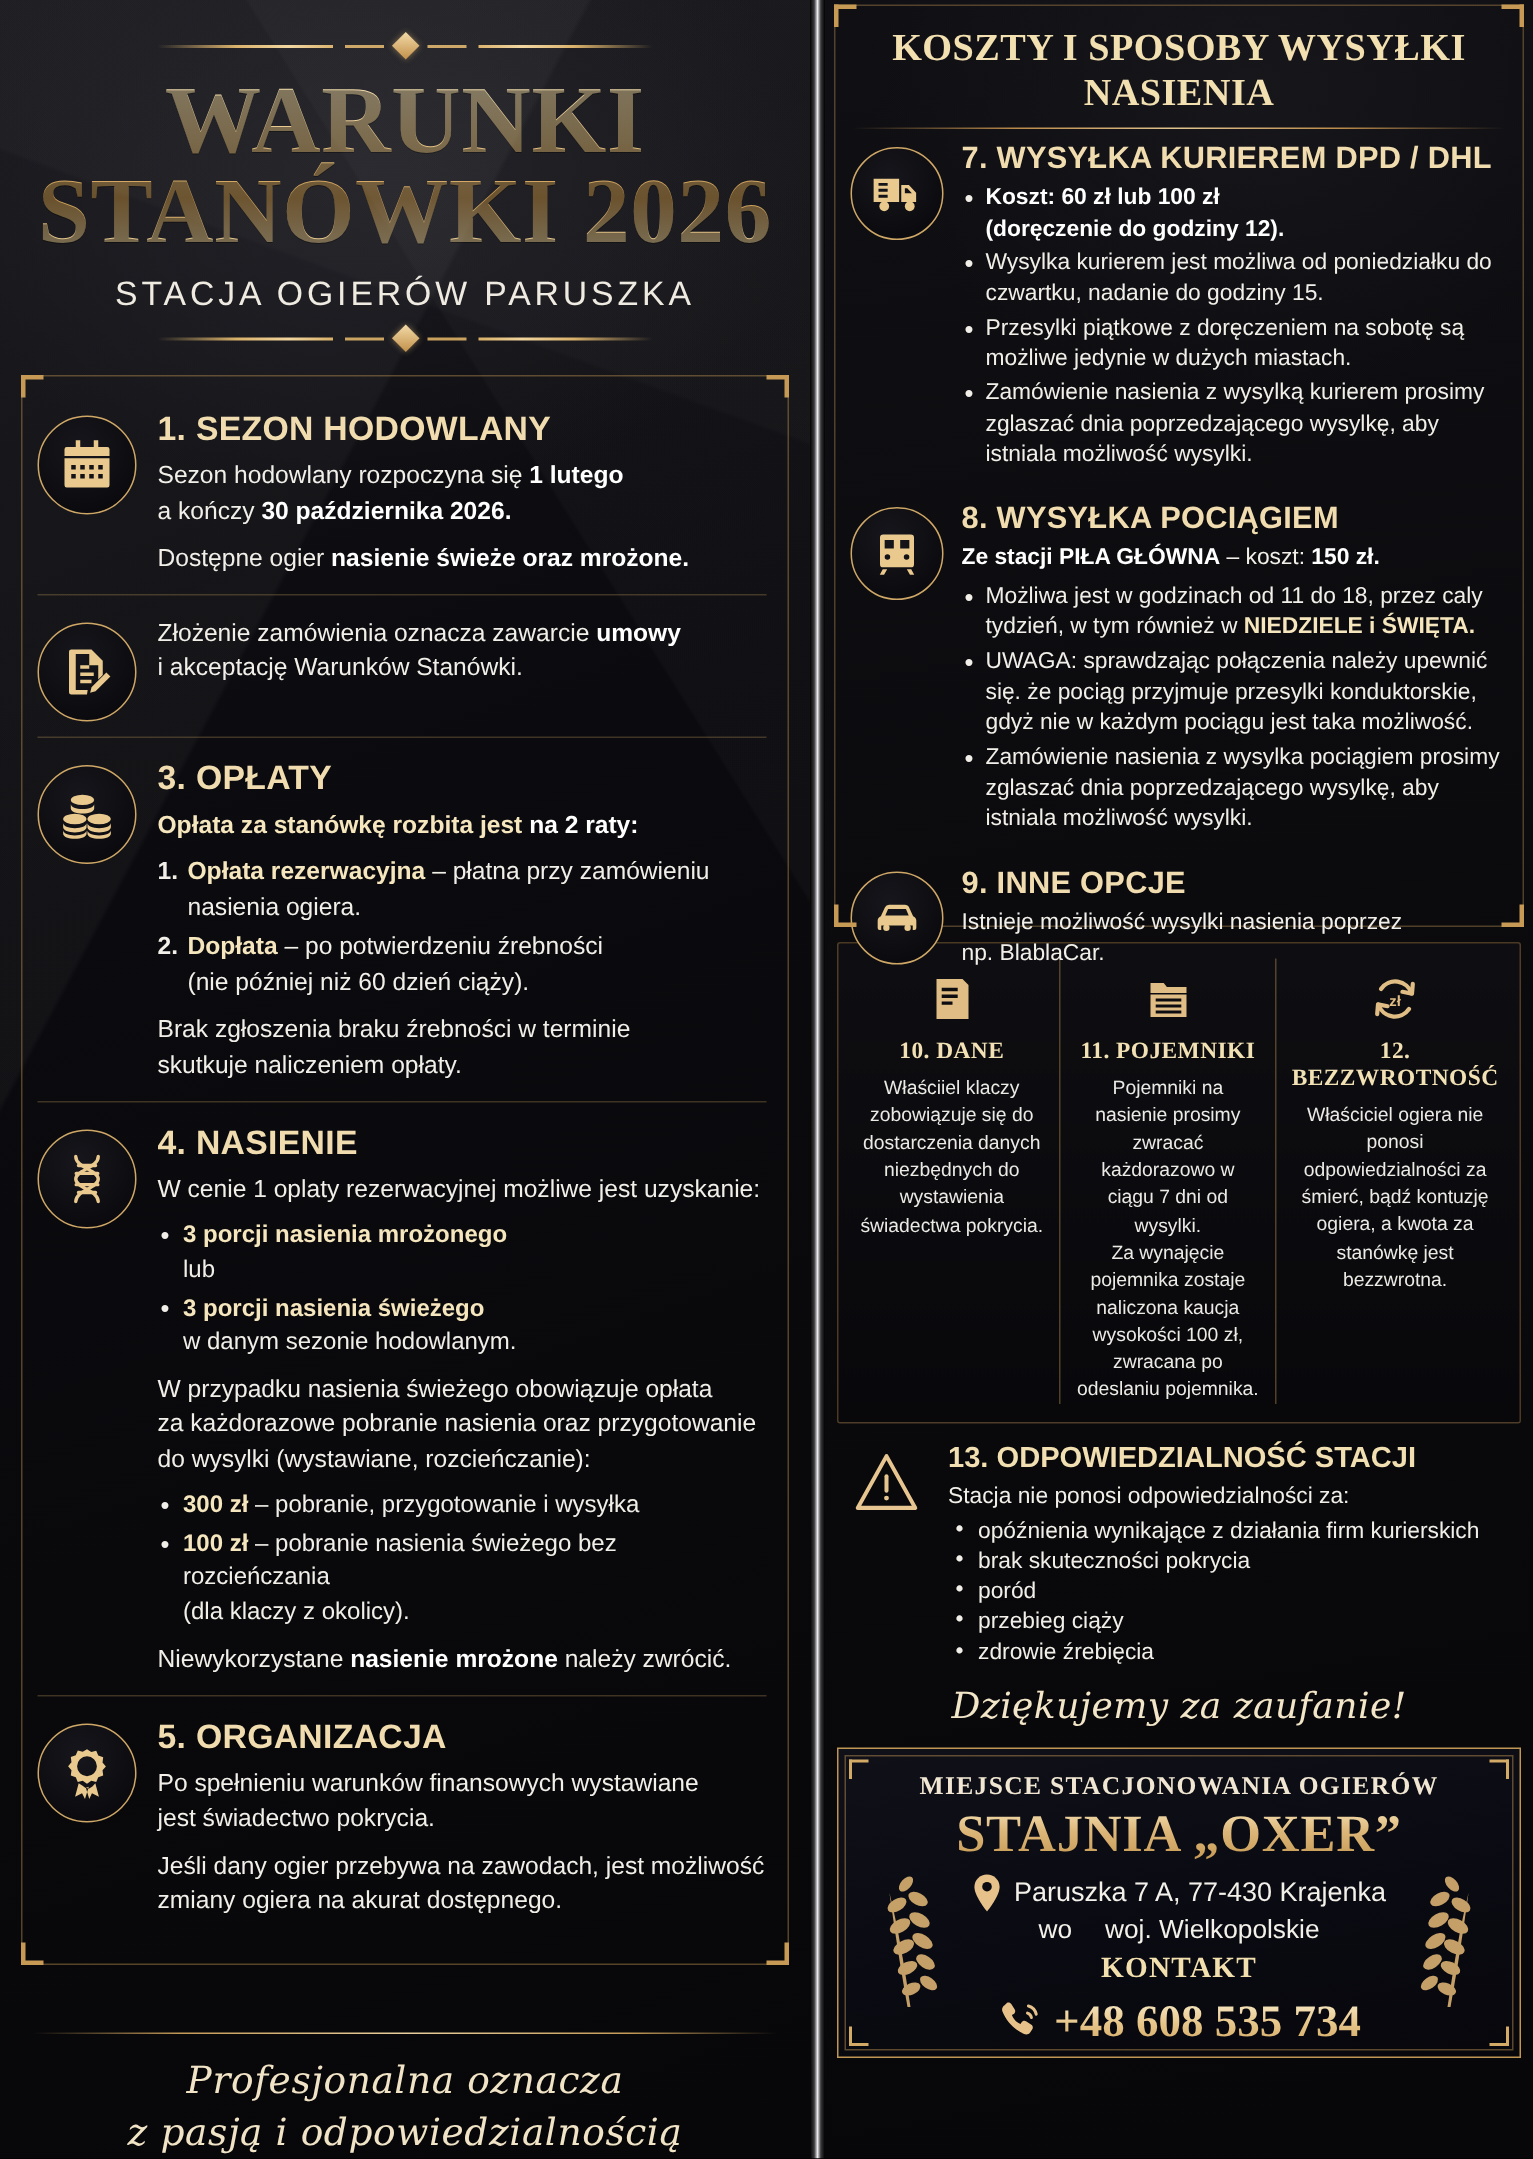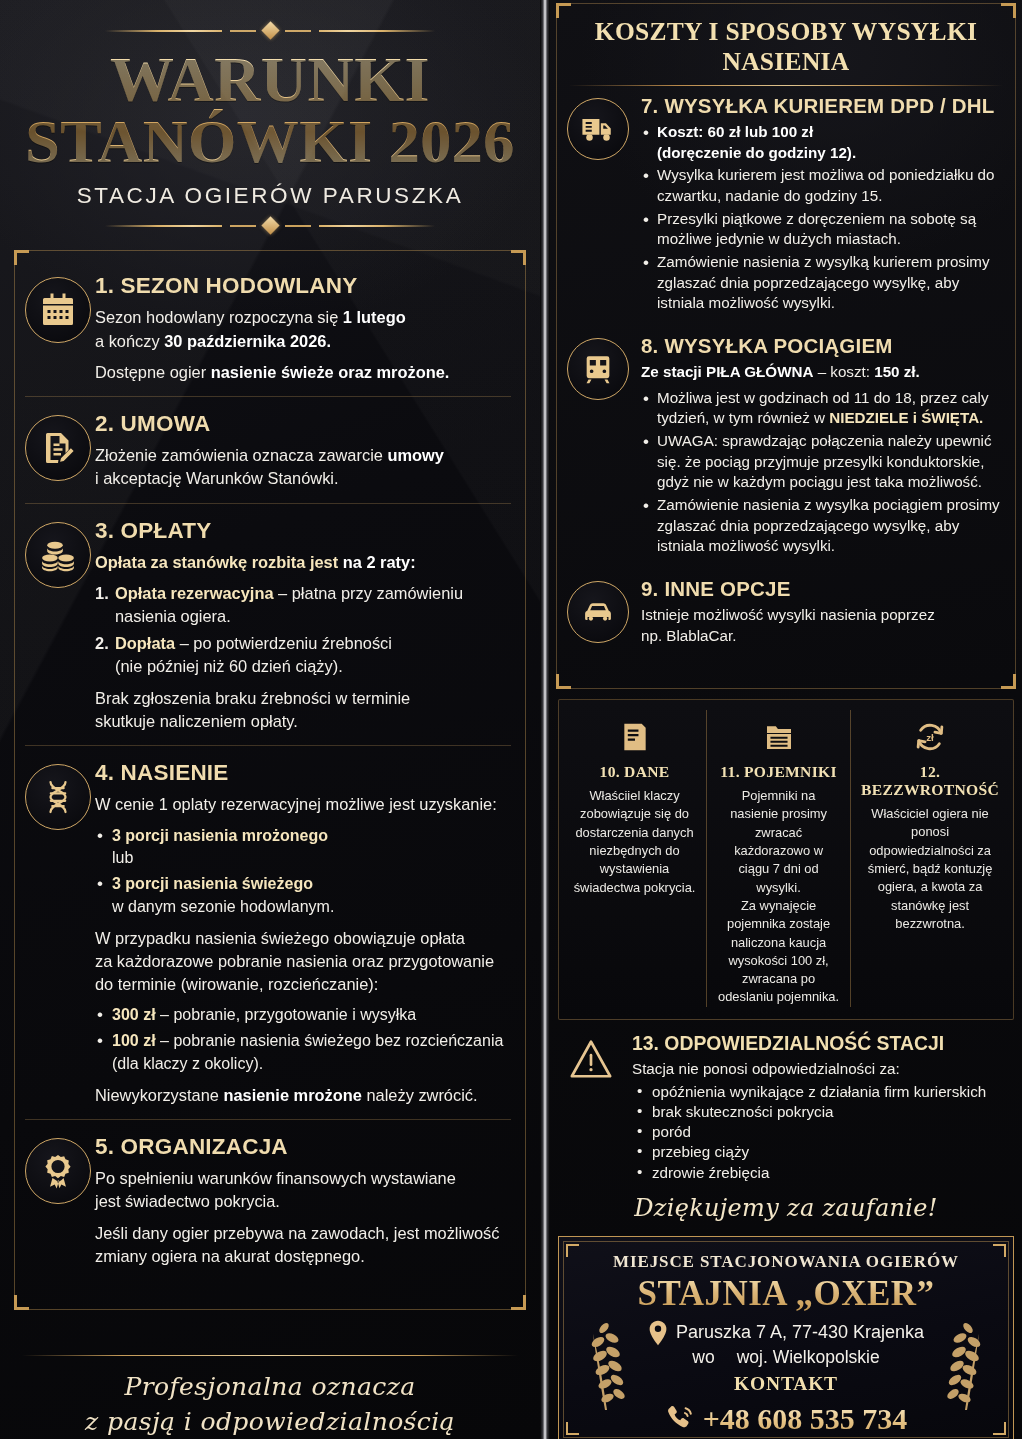--- a/index.html
+++ b/index.html
@@ -97,21 +97,21 @@
   .corner{
     position:absolute; width:15px; height:15px;
     border:0 solid #c69a54;
   }
   .corner.tl{ top:-1px; left:-1px; border-top-width:3px; border-left-width:3px; }
   .corner.tr{ top:-1px; right:-1px; border-top-width:3px; border-right-width:3px; }
   .corner.bl{ bottom:-1px; left:-1px; border-bottom-width:3px; border-left-width:3px; }
   .corner.br{ bottom:-1px; right:-1px; border-bottom-width:3px; border-right-width:3px; }
 
   
-  .sec{ display:flex; gap:4px; padding:6px 0 10px; }
+  .sec{ display:flex; gap:14px; padding:6px 0 10px; }
   .sec + .sec{ border-top:1px solid rgba(190,150,88,.30); padding-top:14px; }
   .icn{
     flex:0 0 66px; width:66px; height:66px; margin-top:4px;
     border-radius:50%;
     border:1.4px solid #cfa766;
     background:radial-gradient(circle at 42% 32%, #16161c 0%, #0a0a0e 80%);
     display:flex; align-items:center; justify-content:center;
     color:#e9c98e;
   }
   .icn svg{ width:36px; height:36px; display:block; }
@@ -162,21 +162,21 @@
     font-size:25px; line-height:1.38;
     color:#f1e3c6;
     letter-spacing:.4px;
   }
 
   
   .rframe{
     position:relative;
     border:1px solid rgba(188,146,82,.40);
     margin:3px 0 0; padding:10px 10px 8px;
-    height:686px;
+    height:615px;
   }
   .r-title{
     text-align:center;
     font-family:"Liberation Serif", serif;
     font-weight:700; font-size:25.5px; letter-spacing:.3px;
     color:#f3e0b0; margin:3px 0 6px;
   }
   .r-div{
     height:1px; margin:8px 2px 4px;
     background:linear-gradient(to right,rgba(200,160,95,0) 0%,#b9894a 25%,#e0c48f 50%,#b9894a 75%,rgba(200,160,95,0) 100%);
@@ -321,21 +321,20 @@
         </div>
       </div>
 
       <div class="sec">
         <div class="icn">
           <svg viewBox="0 0 24 24" fill="currentColor">
               <path d="M5 2h9l5 5v6.3l-2 2V9h-4V4H7v16h5.3l-.3 2H5a1 1 0 0 1-1-1V3a1 1 0 0 1 1-1zm4 7h4v1.6H9V9zm0 3.2h6v1.6H9v-1.6zm0 3.2h5v1.6H9v-1.6zM20.6 12.2l1.8 1.8-6.6 6.6-2.4.6.6-2.4 6.6-6.6z"></path>
             </svg>
         </div>
         <div class="body">
-          <h2 class="head">2. UMOWA</h2>
           <p class="txt">
             <span>Złożenie zamówienia oznacza zawarcie </span><span class="bw">umowy</span><br>
             <span>i akceptację Warunków Stanówki.</span>
           </p>
         </div>
       </div>
 
       <div class="sec">
         <div class="icn">
           <svg viewBox="0 0 24 24" fill="currentColor">
@@ -386,21 +385,21 @@
               <span>lub</span>
             </li>
             <li>
               <span class="b">3 porcji nasienia świeżego</span><br>
               <span>w danym sezonie hodowlanym.</span>
             </li>
           </ul>
           <p class="txt">
             <span>W przypadku nasienia świeżego obowiązuje opłata</span><br>
             <span>za każdorazowe pobranie nasienia oraz przygotowanie</span><br>
-            <span>do terminie (wirowanie, rozcieńczanie):</span>
+            <span>do wysylki (wystawiane, rozcieńczanie):</span>
           </p>
           <ul class="bul">
             <li>
               <span class="b">300 zł</span><span> – pobranie, przygotowanie i wysyłka</span>
             </li>
             <li>
               <span class="b">100 zł</span><span> – pobranie nasienia świeżego bez rozcieńczania</span><br>
               <span>(dla klaczy z okolicy).</span>
             </li>
           </ul>

